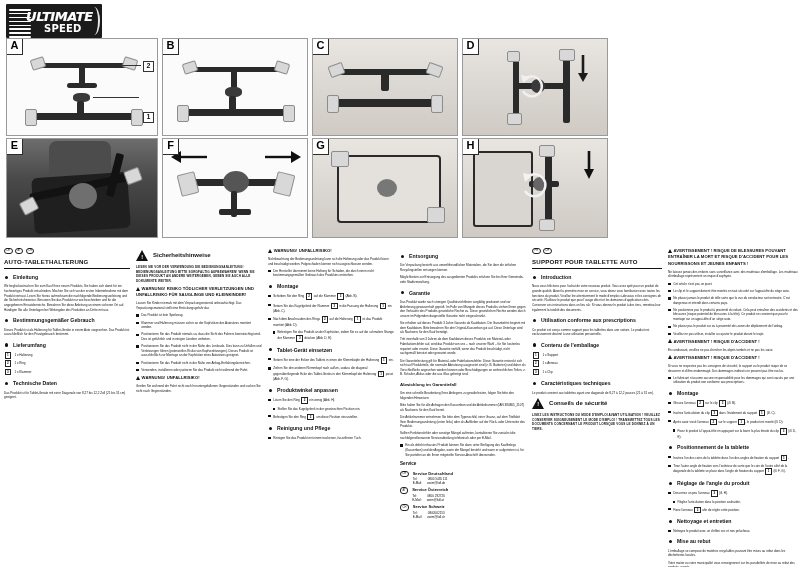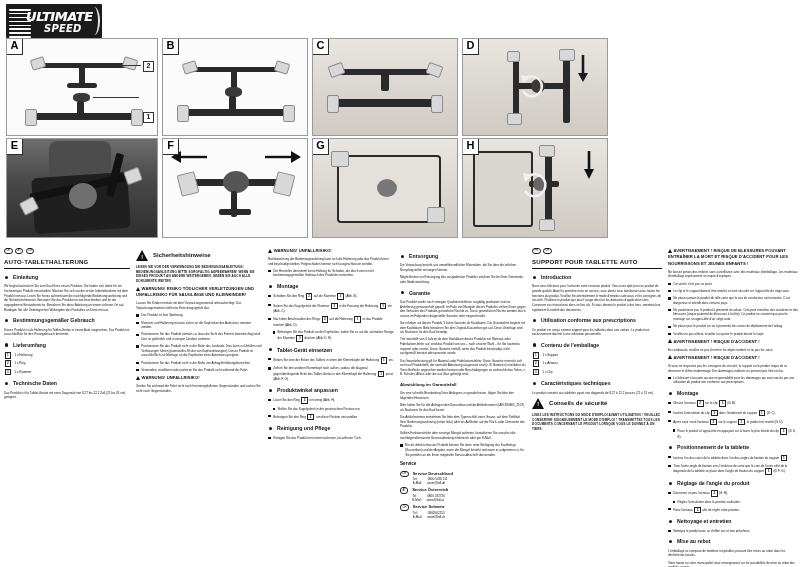--- a/index.html
+++ b/index.html
@@ -13,21 +13,21 @@
   .logo-wrap{position:absolute;left:6px;top:4px;width:96px;height:34px;}
   .logo{width:96px;height:34px;background:#1b1b1b;position:relative;overflow:hidden;
         border-radius:1px;}
   .logo .stripes{position:absolute;left:3px;top:5px;width:22px;height:24px;}
   .logo .stripes i{display:block;height:1.6px;background:#fff;margin-bottom:2.3px;
                    border-radius:1px;}
   .logo .u{position:absolute;left:20px;top:5px;color:#fff;font-style:italic;
            font-weight:bold;font-size:13px;letter-spacing:-0.4px;
            font-family:"DejaVu Sans",sans-serif;
            -webkit-text-stroke:0.2px #fff;}
-  .logo .s{position:absolute;left:38px;top:19px;color:#fff;font-style:italic;
+  .logo .s{position:absolute;left:38px;top:19px;color:#fff;
            font-weight:bold;font-size:10px;letter-spacing:0.2px;
            font-family:"DejaVu Sans",sans-serif;}
   .logo .swoosh{position:absolute;right:2px;top:3px;width:10px;height:28px;
            border-right:2px solid #fff;border-radius:0 50% 50% 0;opacity:.9;}
 
   
   .figrow{position:absolute;display:flex;gap:4px;}
   .figbox{position:relative;border:1px solid #9a9a9a;background:#efefef;
           box-sizing:border-box;overflow:hidden;}
   .figbox .letter{position:absolute;left:-1px;top:-1px;width:15px;height:15px;

